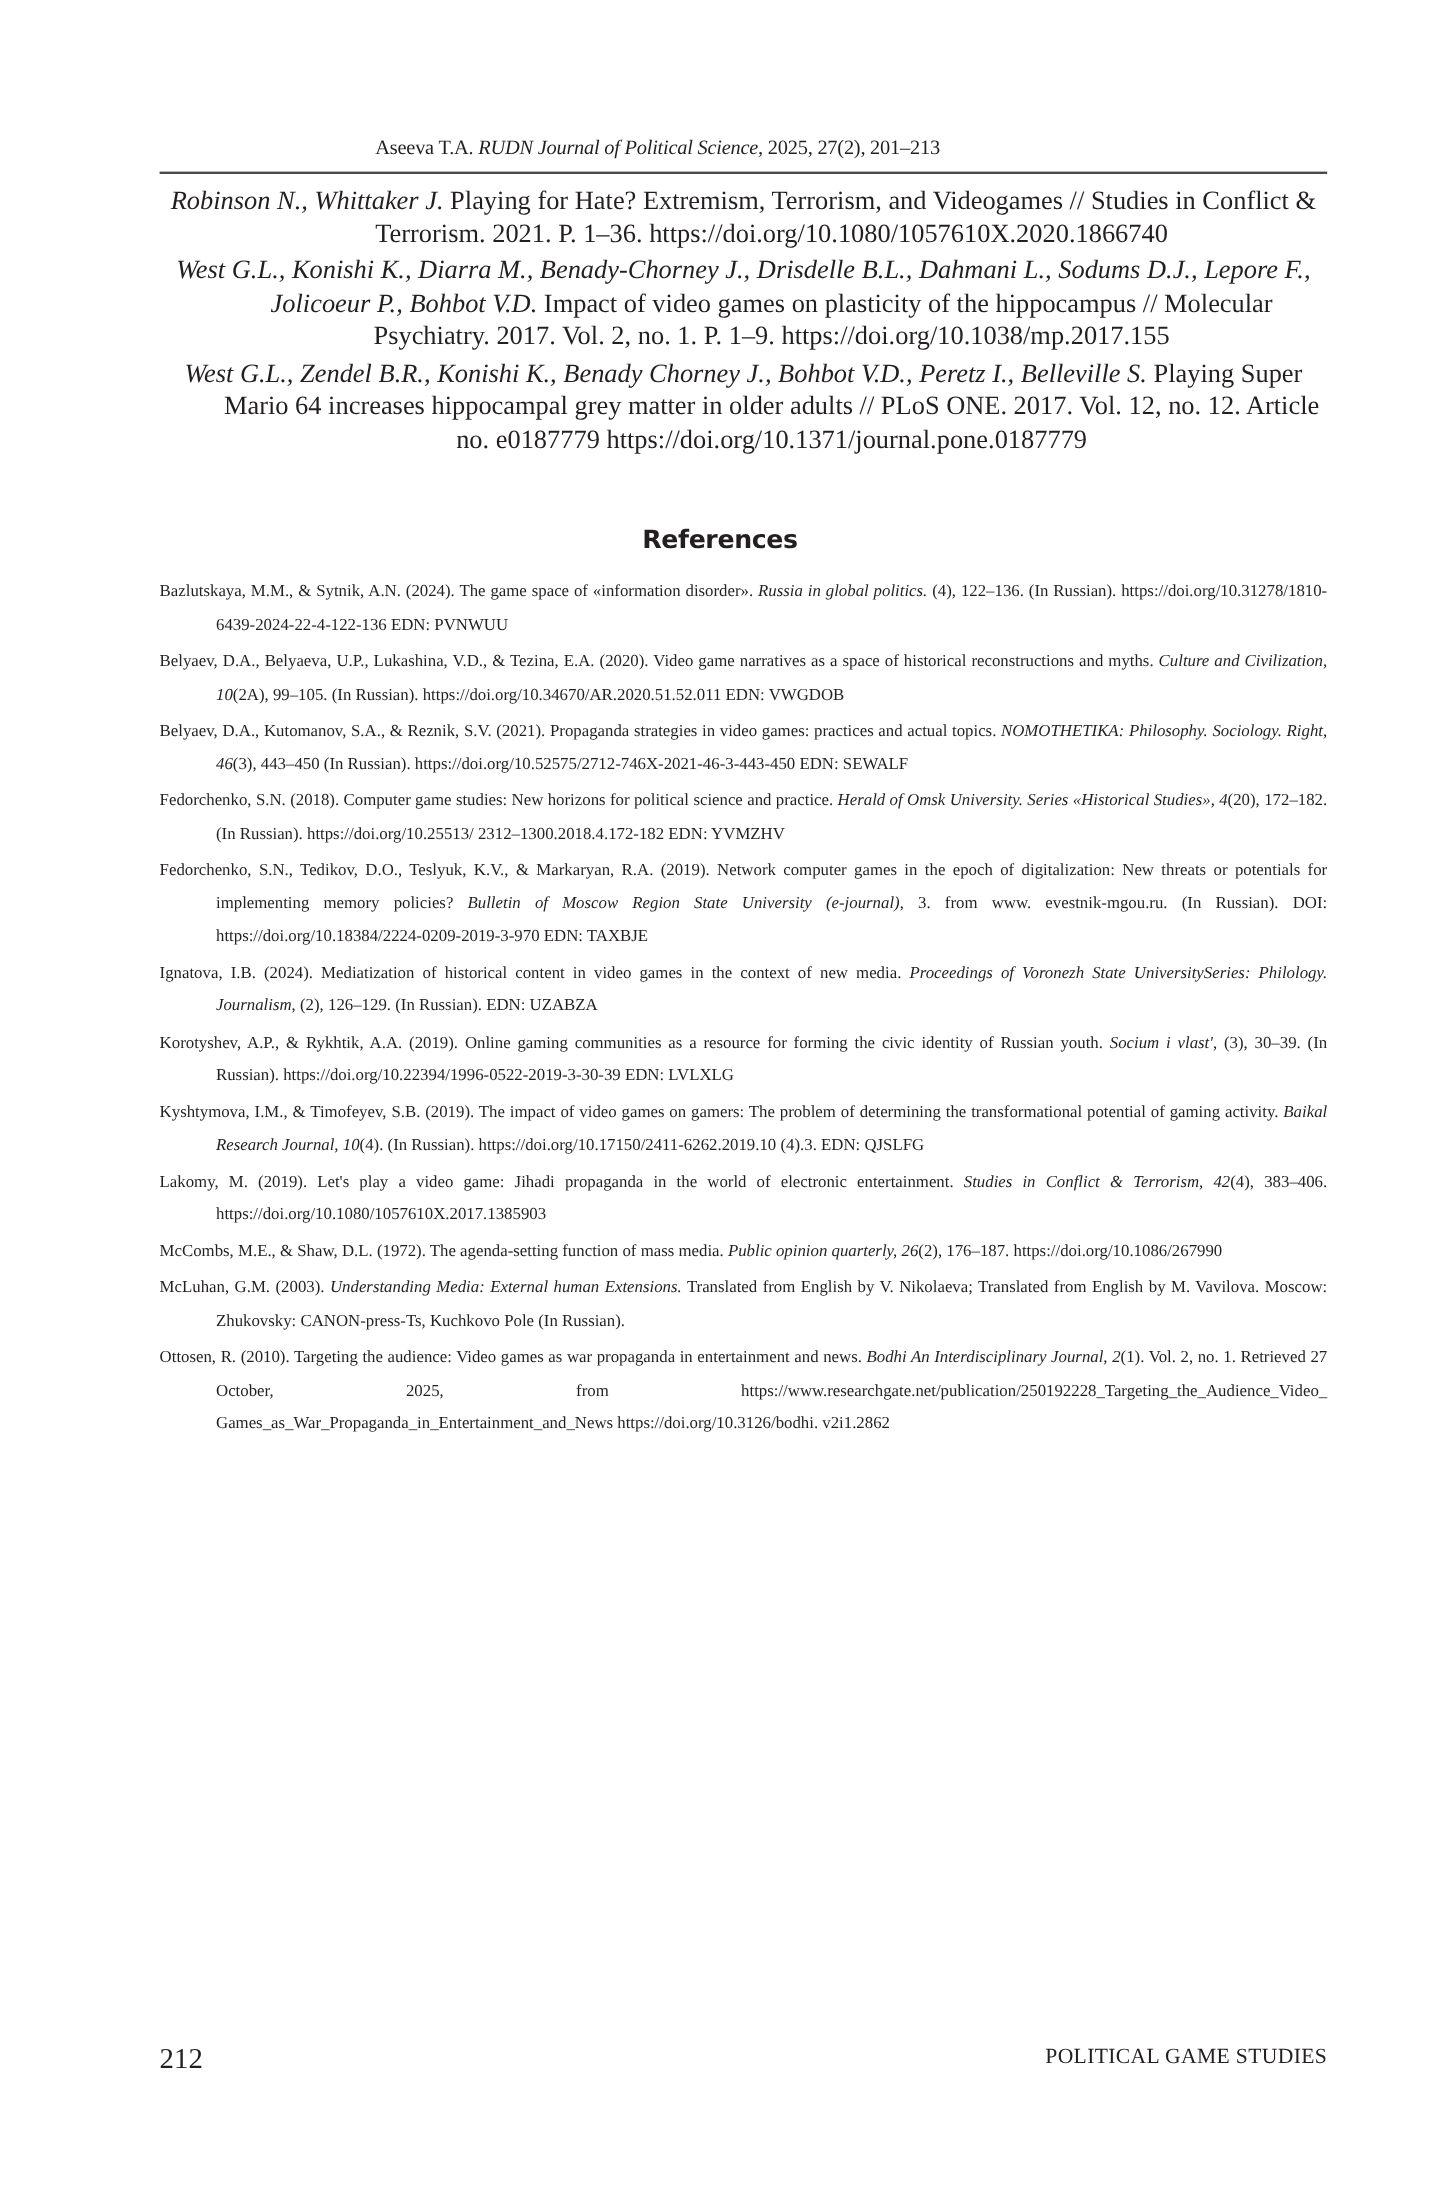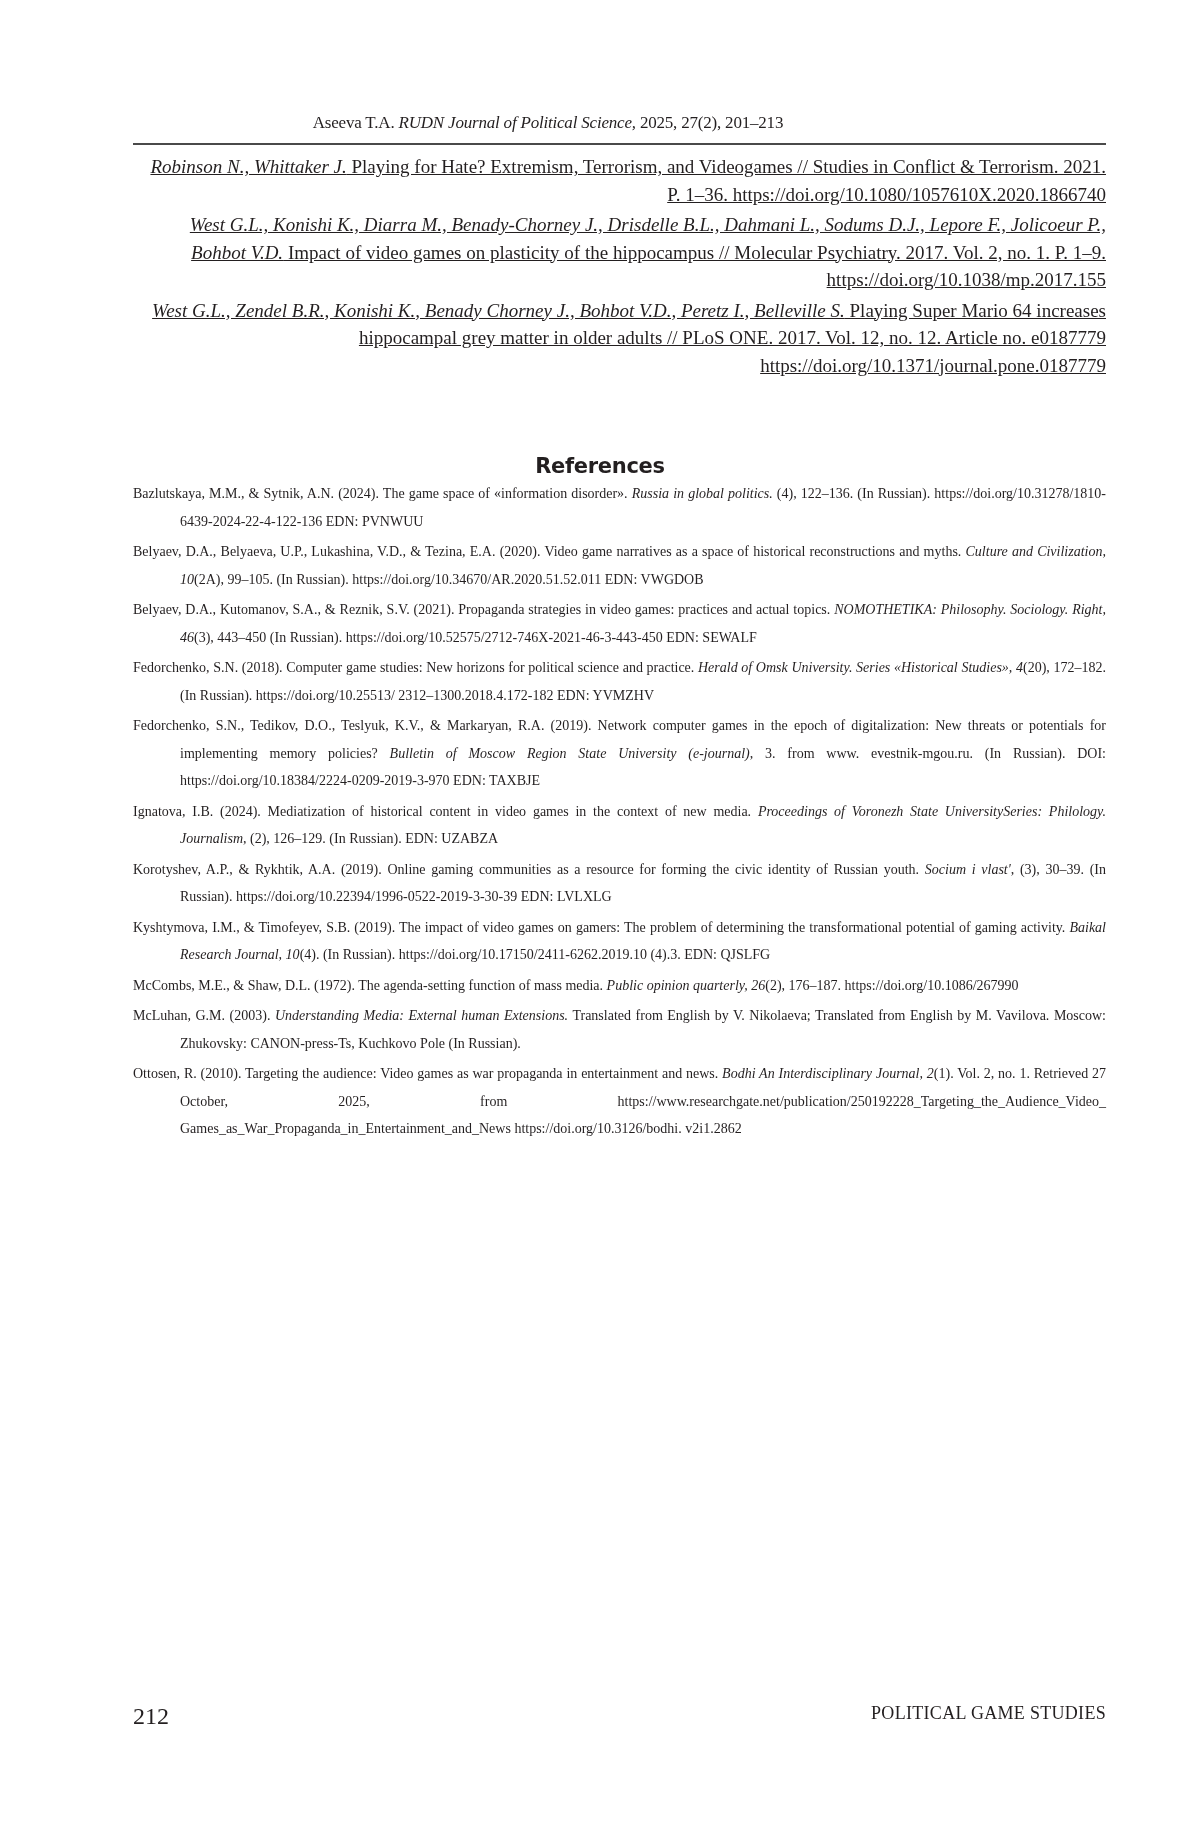--- a/index.html
+++ b/index.html
@@ -17,26 +17,26 @@
     position: absolute; left: 133px; top: 143px; width: 973px; height: 0;
     border-top: 2px solid #4a4a4a;
   }
   .block { position: absolute; left: 133px; width: 973px; }
   .ref {
     font-size: 14px; line-height: 27.5px;
     padding-left: 47px; text-indent: -47px;
     text-align: justify;
     margin: 0 0 3px 0;
   }
-  .ref.top { font-size: 19px; line-height: 27.5px; text-align: right; text-decoration: underline; }
+  .ref.top { font-size: 22px; line-height: 27.5px; text-align: center; }
   .ref i { font-style: italic; }
   .refs-title {
     position: absolute; left: 0; top: 438px; width: 1200px; text-align: center;
     font-family: "DejaVu Sans", "Liberation Sans", sans-serif;
-    font-weight: bold; font-size: 21px; letter-spacing: -0.3px; margin-top: 16px;
+    font-weight: bold; font-size: 21px; letter-spacing: -0.3px;
   }
   .footer-left {
     position: absolute; left: 133px; top: 1703px; font-size: 24px;
   }
   .footer-right {
     position: absolute; right: 94px; top: 1703px; font-size: 18px; letter-spacing: 0.3px;
   }
 </style>
 </head>
 <body>
@@ -58,19 +58,20 @@
 
 <div class="block" style="top:480px;">
   <p class="ref"><span>Bazlutskaya, M.M., &amp; Sytnik, A.N. (2024). The game space of «information disorder». </span><i>Russia in global politics.</i><span> (4), 122–136. (In Russian). https://doi.org/10.31278/1810-6439-2024-22-4-122-136 EDN: PVNWUU</span></p>
   <p class="ref"><span>Belyaev, D.A., Belyaeva, U.P., Lukashina, V.D., &amp; Tezina, E.A. (2020). Video game narratives as a space of historical reconstructions and myths. </span><i>Culture and Civilization, 10</i><span>(2A), 99–105. (In Russian). https://doi.org/10.34670/AR.2020.51.52.011 EDN: VWGDOB</span></p>
   <p class="ref"><span>Belyaev, D.A., Kutomanov, S.A., &amp; Reznik, S.V. (2021). Propaganda strategies in video games: practices and actual topics. </span><i>NOMOTHETIKA: Philosophy. Sociology. Right, 46</i><span>(3), 443–450 (In Russian). https://doi.org/10.52575/2712-746X-2021-46-3-443-450 EDN: SEWALF</span></p>
   <p class="ref"><span>Fedorchenko, S.N. (2018). Computer game studies: New horizons for political science and practice. </span><i>Herald of Omsk University. Series «Historical Studies», 4</i><span>(20), 172–182. (In Russian). https://doi.org/10.25513/ 2312–1300.2018.4.172-182 EDN: YVMZHV</span></p>
   <p class="ref"><span>Fedorchenko, S.N., Tedikov, D.O., Teslyuk, K.V., &amp; Markaryan, R.A. (2019). Network computer games in the epoch of digitalization: New threats or potentials for implementing memory policies? </span><i>Bulletin of Moscow Region State University (e-journal)</i><span>, 3. from www. evestnik-mgou.ru. (In Russian). DOI: https://doi.org/10.18384/2224-0209-2019-3-970 EDN: TAXBJE</span></p>
   <p class="ref"><span>Ignatova, I.B. (2024). Mediatization of historical content in video games in the context of new media. </span><i>Proceedings of Voronezh State UniversitySeries: Philology. Journalism</i><span>, (2), 126–129. (In Russian). EDN: UZABZA</span></p>
   <p class="ref"><span>Korotyshev, A.P., &amp; Rykhtik, A.A. (2019). Online gaming communities as a resource for forming the civic identity of Russian youth. </span><i>Socium i vlast'</i><span>, (3), 30–39. (In Russian). https://doi.org/10.22394/1996-0522-2019-3-30-39 EDN: LVLXLG</span></p>
   <p class="ref"><span>Kyshtymova, I.M., &amp; Timofeyev, S.B. (2019). The impact of video games on gamers: The problem of determining the transformational potential of gaming activity. </span><i>Baikal Research Journal, 10</i><span>(4). (In Russian). https://doi.org/10.17150/2411-6262.2019.10 (4).3. EDN: QJSLFG</span></p>
+  <p class="ref"><span>Lakomy, M. (2019). Let's play a video game: Jihadi propaganda in the world of electronic entertainment. </span><i>Studies in Conflict &amp; Terrorism, 42</i><span>(4), 383–406. https://doi.org/10.1080/1057610X.2017.1385903</span></p>
   <p class="ref"><span>McCombs, M.E., &amp; Shaw, D.L. (1972). The agenda-setting function of mass media. </span><i>Public opinion quarterly, 26</i><span>(2), 176–187. https://doi.org/10.1086/267990</span></p>
   <p class="ref"><span>McLuhan, G.M. (2003). </span><i>Understanding Media: External human Extensions.</i><span> Translated from English by V. Nikolaeva; Translated from English by M. Vavilova. Moscow: Zhukovsky: CANON-press-Ts, Kuchkovo Pole (In Russian).</span></p>
   <p class="ref"><span>Ottosen, R. (2010). Targeting the audience: Video games as war propaganda in entertainment and news. </span><i>Bodhi An Interdisciplinary Journal, 2</i><span>(1). Vol. 2, no. 1. Retrieved 27 October, 2025, from https://www.researchgate.net/publication/250192228_Targeting_the_Audience_Video_ Games_as_War_Propaganda_in_Entertainment_and_News https://doi.org/10.3126/bodhi. v2i1.2862</span></p>
 </div>
 
 <div class="footer-left">212</div>
 <div class="footer-right">POLITICAL GAME STUDIES</div>
 
 </body></html>

